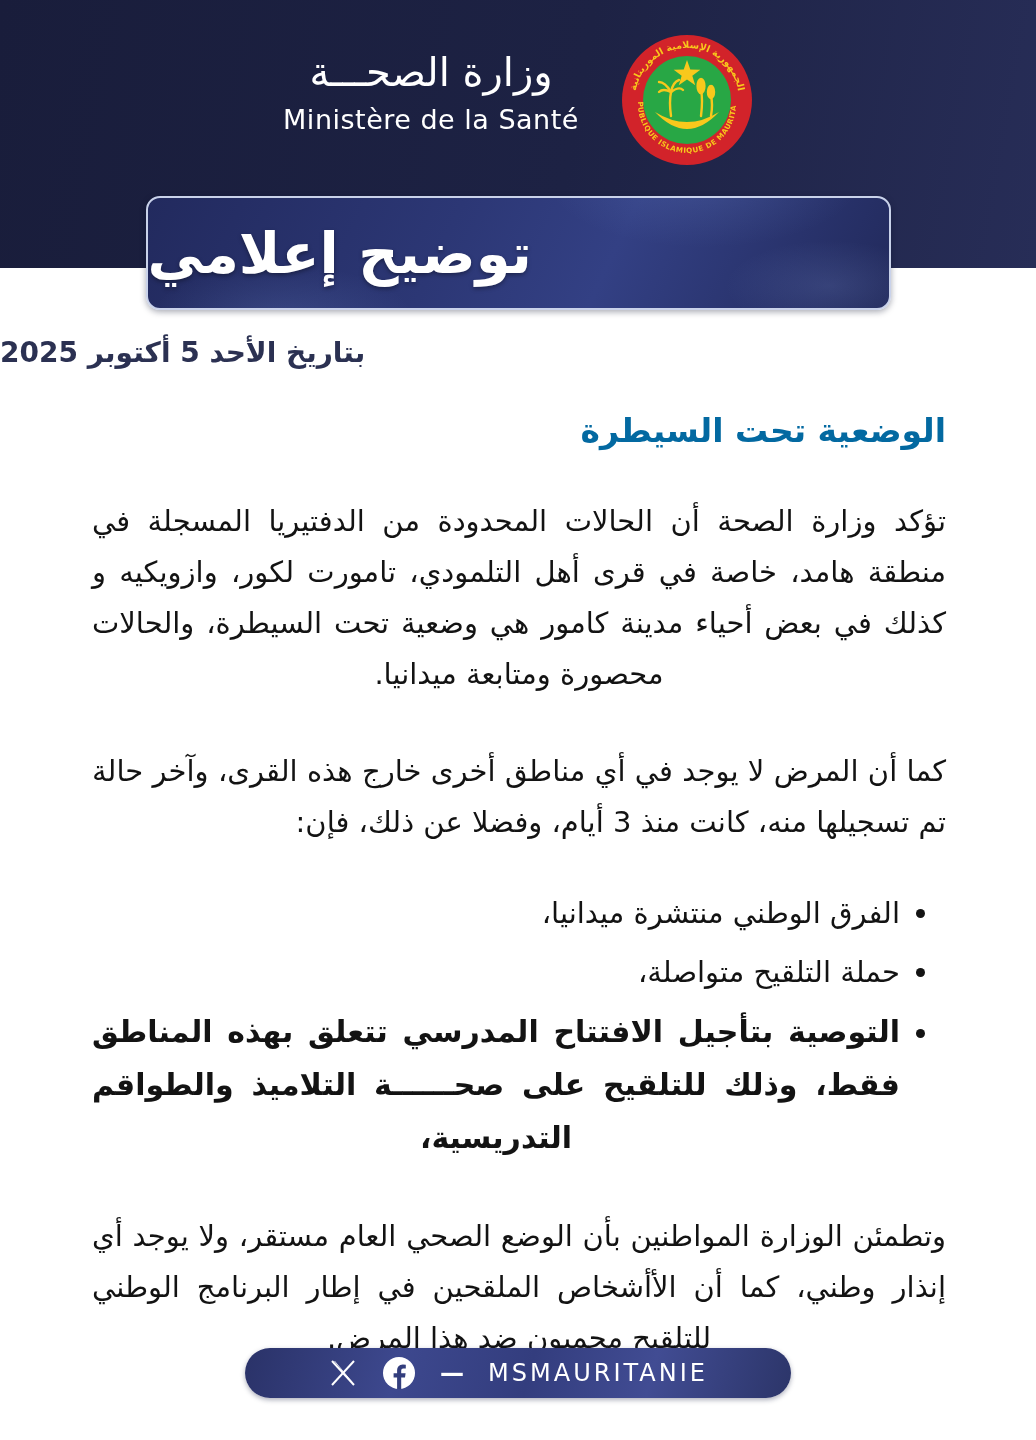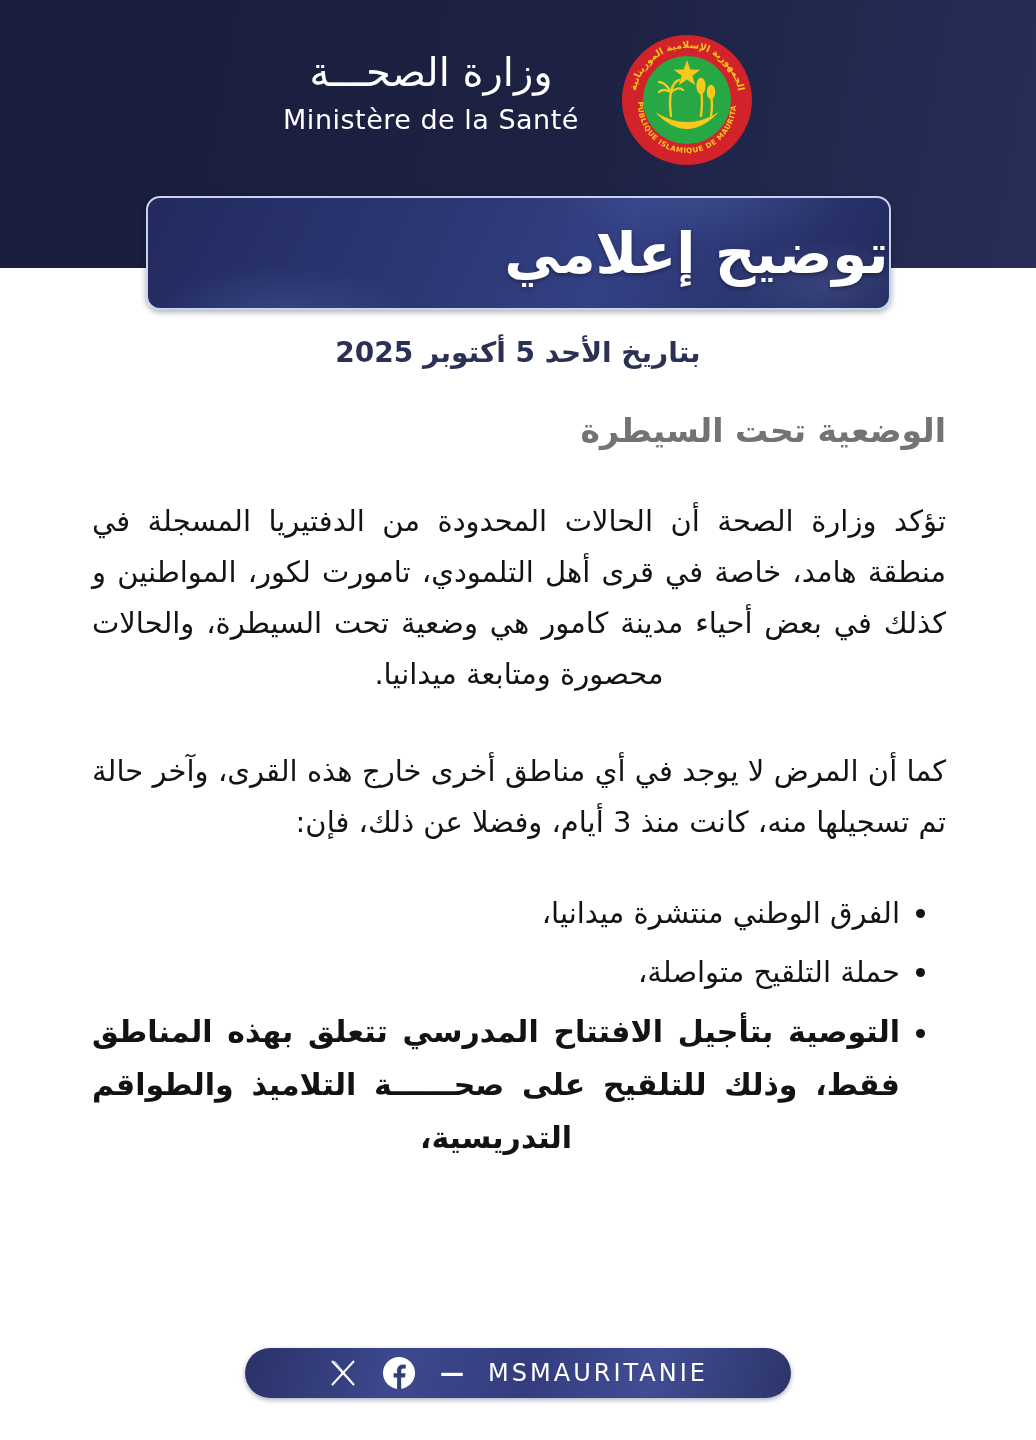--- a/index.html
+++ b/index.html
@@ -25,47 +25,47 @@
   .seal { width:132px; height:132px; flex:0 0 auto; }
 
   
   .banner {
     position:relative; z-index:2;
     width:745px; height:114px;
     margin:-72px auto 0;
     border-radius:14px;
     border:2px solid #c9d2ea;
     background:linear-gradient(115deg,#222a5e 0%,#2c3775 40%,#334084 62%,#222a5c 100%);
-    display:flex; align-items:center; justify-content:flex-end;
+    display:flex; align-items:center; justify-content:flex-start;
     overflow:hidden;
     box-shadow:0 2px 6px rgba(10,14,40,.35);
   }
   .banner::before {
     content:""; position:absolute; inset:0;
     background:
       radial-gradient(ellipse 220px 90px at 18% 110%, rgba(120,150,220,.20), transparent 60%),
       radial-gradient(ellipse 260px 110px at 75% -15%, rgba(120,150,220,.18), transparent 60%),
       radial-gradient(ellipse 160px 70px at 92% 80%, rgba(150,175,235,.15), transparent 65%);
   }
   .banner-title {
     position:relative; z-index:1;
     color:#ffffff; font-size:56px; font-weight:bold; direction:rtl;
     text-shadow:0 2px 4px rgba(0,0,0,.35);
   }
 
   
   .date-line {
-    margin-top:26px; text-align:center;
+    margin-top:26px; text-align:left;
     font-size:28px; font-weight:bold; color:#2b3152; direction:rtl;
   }
 
   
   .content { direction:rtl; padding:0 90px 0 92px; color:#131313; }
   .doc-heading {
-    margin-top:42px; font-size:33px; font-weight:bold; color:#737373;
+    margin-top:42px; font-size:33px; font-weight:bold; color:#0369a1;
     text-align:right;
   }
   .para {
     margin-top:46px; font-size:29px; line-height:1.76;
     text-align:justify; text-align-last:center;
   }
   .para.no-center-last { text-align-last:right; }
   ul.bullets { margin:40px 46px 0 0; padding:0; list-style:disc outside; }
   ul.bullets li {
     font-size:29px; line-height:1.76; margin-bottom:8px; text-align:right;
@@ -134,30 +134,31 @@
 
   <div class="banner">
     <div class="banner-title">توضيح إعلامي</div>
   </div>
 
   <div class="date-line">بتاريخ الأحد 5 أكتوبر 2025</div>
 
   <div class="content">
     <div class="doc-heading">الوضعية تحت السيطرة</div>
 
-    <p class="para">تؤكد وزارة الصحة أن الحالات المحدودة من الدفتيريا المسجلة في منطقة هامد، خاصة في قرى أهل التلمودي، تامورت لكور، المواطنين و كذلك في بعض أحياء مدينة كامور هي وضعية تحت السيطرة، والحالات محصورة ومتابعة ميدانيا.</p>
+    <p class="para">تؤكد وزارة الصحة أن الحالات المحدودة من الدفتيريا المسجلة في منطقة هامد، خاصة في قرى أهل التلمودي، تامورت لكور، وازويكيه و كذلك في بعض أحياء مدينة كامور هي وضعية تحت السيطرة، والحالات محصورة ومتابعة ميدانيا.</p>
 
     <p class="para no-center-last">كما أن المرض لا يوجد في أي مناطق أخرى خارج هذه القرى، وآخر حالة تم تسجيلها منه، كانت منذ 3 أيام، وفضلا عن ذلك، فإن:</p>
 
     <ul class="bullets">
       <li>الفرق الوطني منتشرة ميدانيا،</li>
       <li>حملة التلقيح متواصلة،</li>
       <li class="bold-item">التوصية بتأجيل الافتتاح المدرسي تتعلق بهذه المناطق فقط، وذلك للتلقيح على صحــــــة التلاميذ والطواقم التدريسية،</li>
     </ul>
 
+    <p class="para">وتطمئن الوزارة المواطنين بأن الوضع الصحي العام مستقر، ولا يوجد أي إنذار وطني، كما أن الأأشخاص الملقحين في إطار البرنامج الوطني للتلقيح محميون ضد هذا المرض.</p>
   </div>
 
   <div class="footer-pill">
     <svg class="icon-x" viewBox="0 0 30 30">
       <g stroke="#ffffff" stroke-width="2" fill="none">
         <path d="M4,3 L26,27"></path>
         <path d="M26,3 L4,27"></path>
         <path d="M6.5,3 L24,24" stroke-width="0.8"></path>
       </g>
     </svg>

